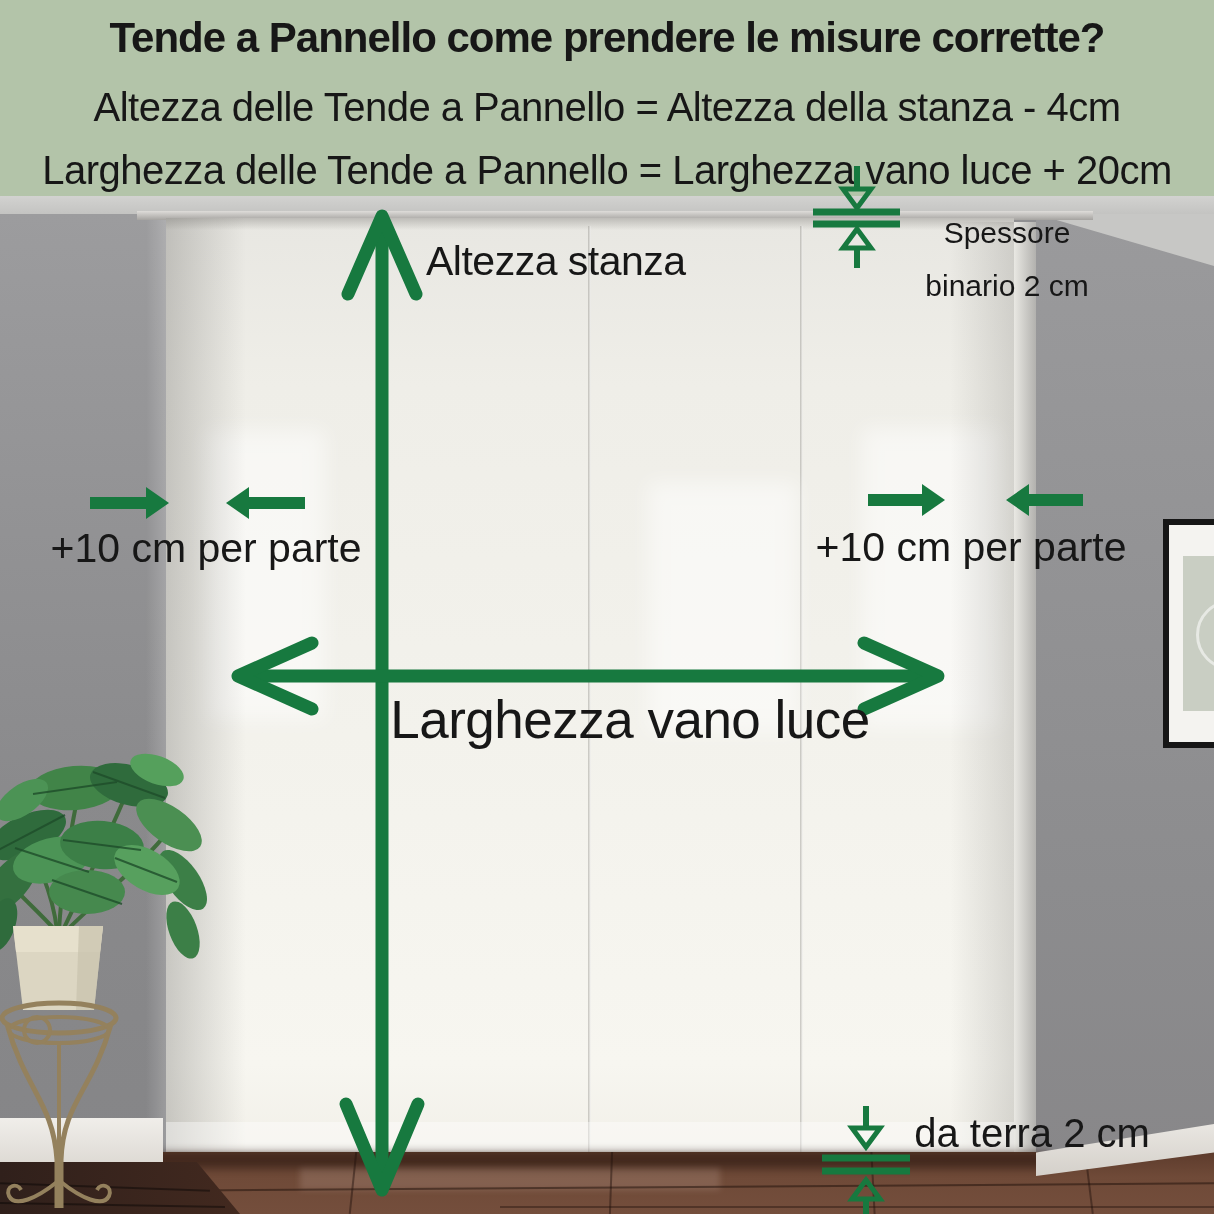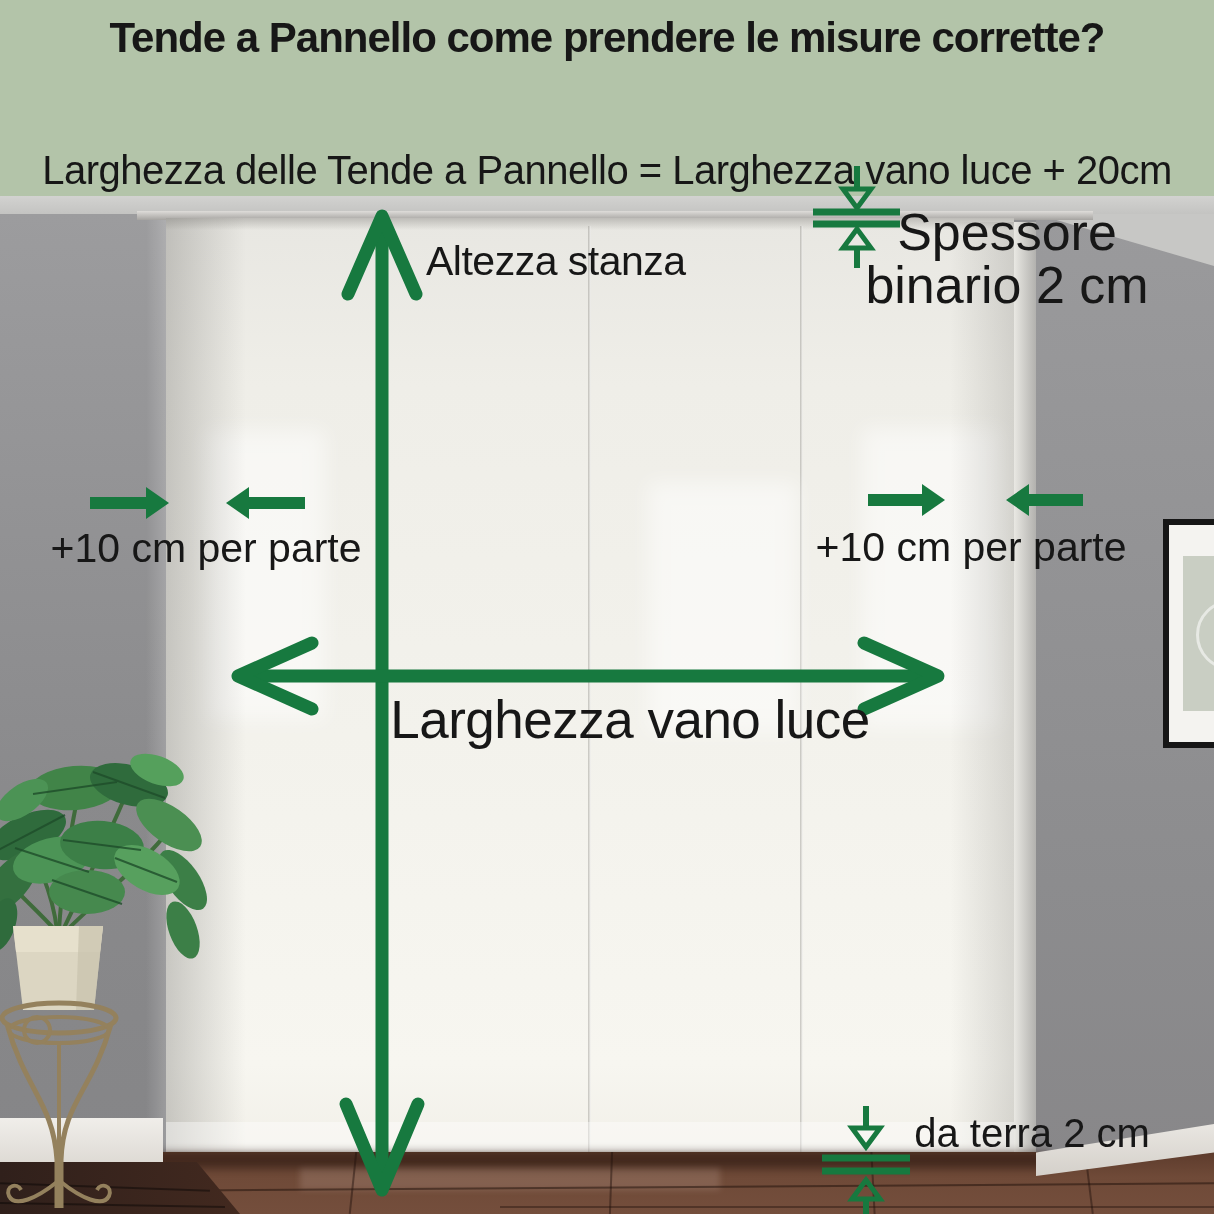--- a/index.html
+++ b/index.html
@@ -73,30 +73,31 @@
   .ov .s6{stroke:var(--green,#17793f);stroke-width:6;}
   .ov .s7{stroke:var(--green,#17793f);stroke-width:7;}
   .ov .o5{fill:none;stroke:var(--green,#17793f);stroke-width:5;}
 
   .lbl{color:var(--ink,#171717);white-space:nowrap;}
   .lbl.b{font-weight:normal;letter-spacing:-0.5px;}
   .lbl-altezza{left:426px;top:238px;font-size:41px;}
   .lbl-larghezza{left:630px;top:689px;transform:translateX(-50%);font-size:53px;}
   .lbl-p10l{left:206px;top:525px;transform:translateX(-50%);font-size:41px;}
   .lbl-p10r{left:971px;top:524px;transform:translateX(-50%);font-size:41px;}
-  .lbl-spessore{left:1007px;top:206px;transform:translateX(-50%);font-size:52px;text-align:center;line-height:53px;}
+  .lbl-spessore{left:1007px;top:206px;transform:translateX(-50%);font-size:30px;text-align:center;line-height:53px;}
   .lbl-spazio{left:1032px;top:1105px;transform:translateX(-50%);font-size:40px;text-align:center;line-height:56px;}
 </style>
 </head>
 <body>
 
 <div class="stage">
 
   <div class="hdr">
     <div class="hdr-title">Tende a Pannello come prendere le misure corrette?</div>
+    <div class="hdr-sub s1">Altezza delle Tende a Pannello = Altezza della stanza - 4cm</div>
     <div class="hdr-sub s2">Larghezza delle Tende a Pannello = Larghezza vano luce + 20cm</div>
   </div>
 
   <div class="ceiling"></div>
   <div class="wallL"></div>
   <div class="cornerL"></div>
   <div class="wallR"></div>
   <div class="ceilR"></div>
   <div class="rail"></div>
 

